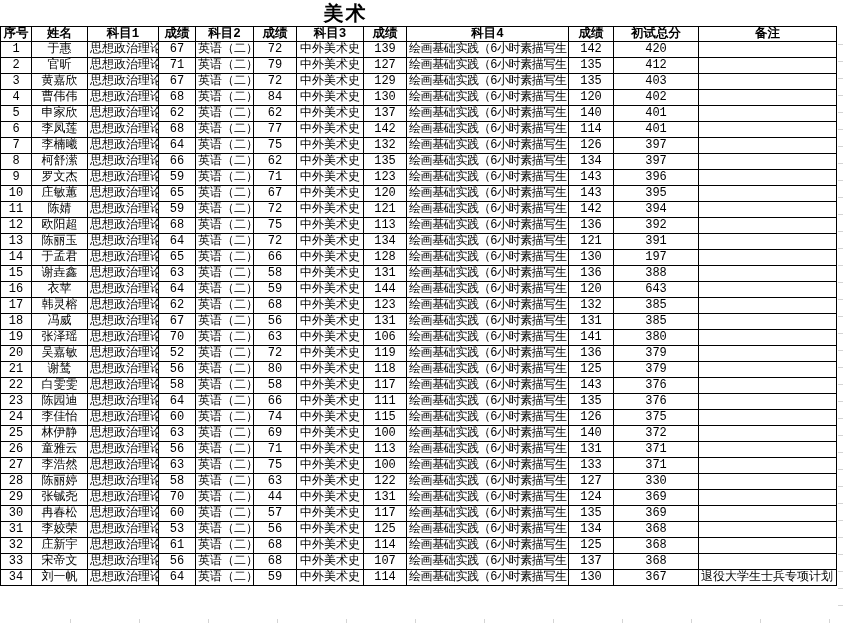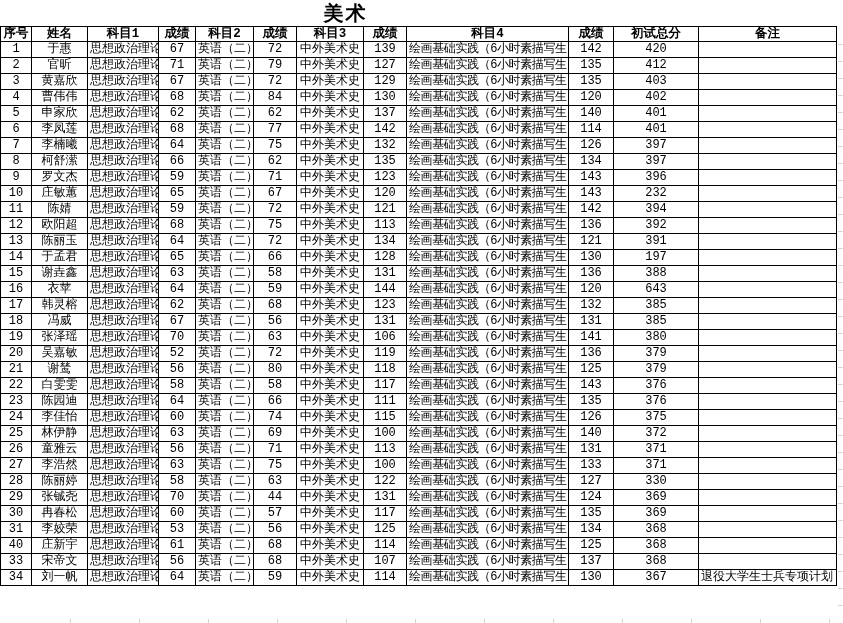--- a/index.html
+++ b/index.html
@@ -204,21 +204,21 @@
         <td class="c0">10</td>
         <td class="c1">庄敏蕙</td>
         <td class="c2">思想政治理论</td>
         <td class="c3">65</td>
         <td class="c4">英语（二）</td>
         <td class="c5">67</td>
         <td class="c6">中外美术史</td>
         <td class="c7">120</td>
         <td class="c8">绘画基础实践（6小时素描写生）</td>
         <td class="c9">143</td>
-        <td class="c10">232</td>
+        <td class="c10">395</td>
         <td class="c11"></td>
       </tr>
       <tr>
         <td class="c0">11</td>
         <td class="c1">陈婧</td>
         <td class="c2">思想政治理论</td>
         <td class="c3">59</td>
         <td class="c4">英语（二）</td>
         <td class="c5">72</td>
         <td class="c6">中外美术史</td>
@@ -502,21 +502,21 @@
         <td class="c4">英语（二）</td>
         <td class="c5">56</td>
         <td class="c6">中外美术史</td>
         <td class="c7">125</td>
         <td class="c8">绘画基础实践（6小时素描写生）</td>
         <td class="c9">134</td>
         <td class="c10">368</td>
         <td class="c11"></td>
       </tr>
       <tr>
-        <td class="c0">40</td>
+        <td class="c0">32</td>
         <td class="c1">庄新宇</td>
         <td class="c2">思想政治理论</td>
         <td class="c3">61</td>
         <td class="c4">英语（二）</td>
         <td class="c5">68</td>
         <td class="c6">中外美术史</td>
         <td class="c7">114</td>
         <td class="c8">绘画基础实践（6小时素描写生）</td>
         <td class="c9">125</td>
         <td class="c10">368</td>

